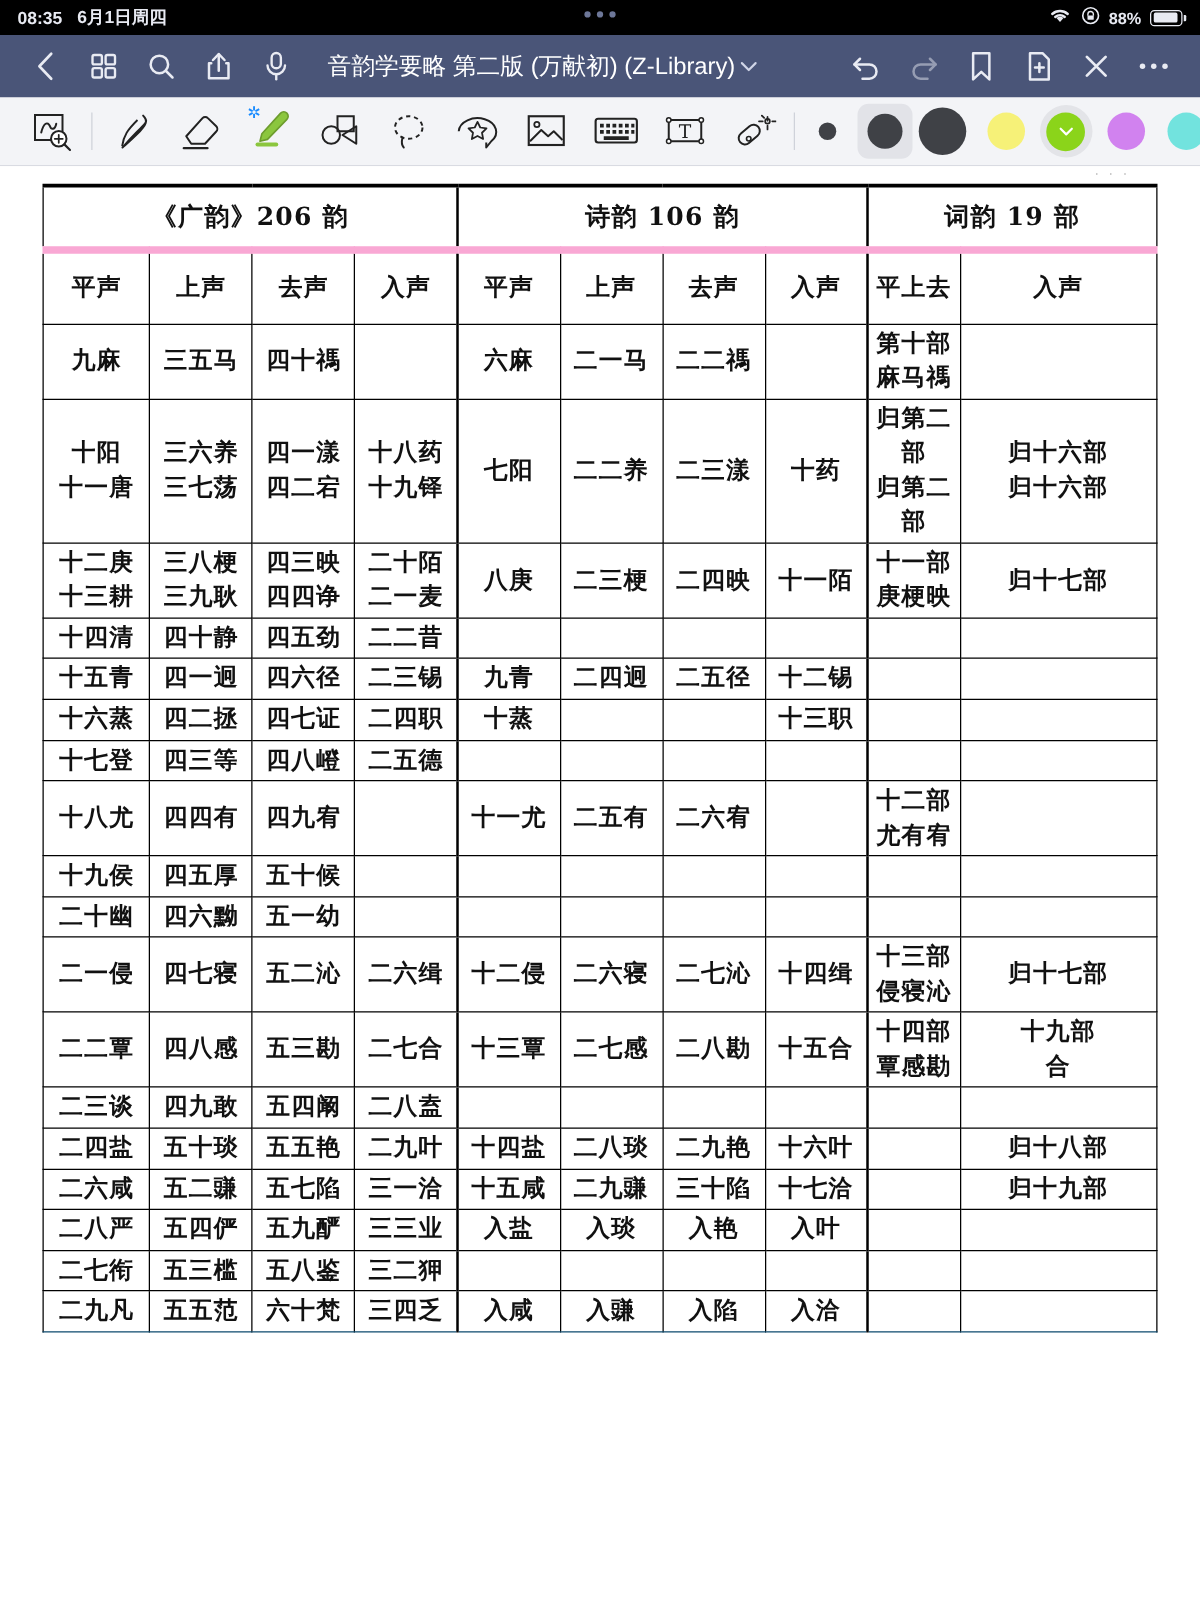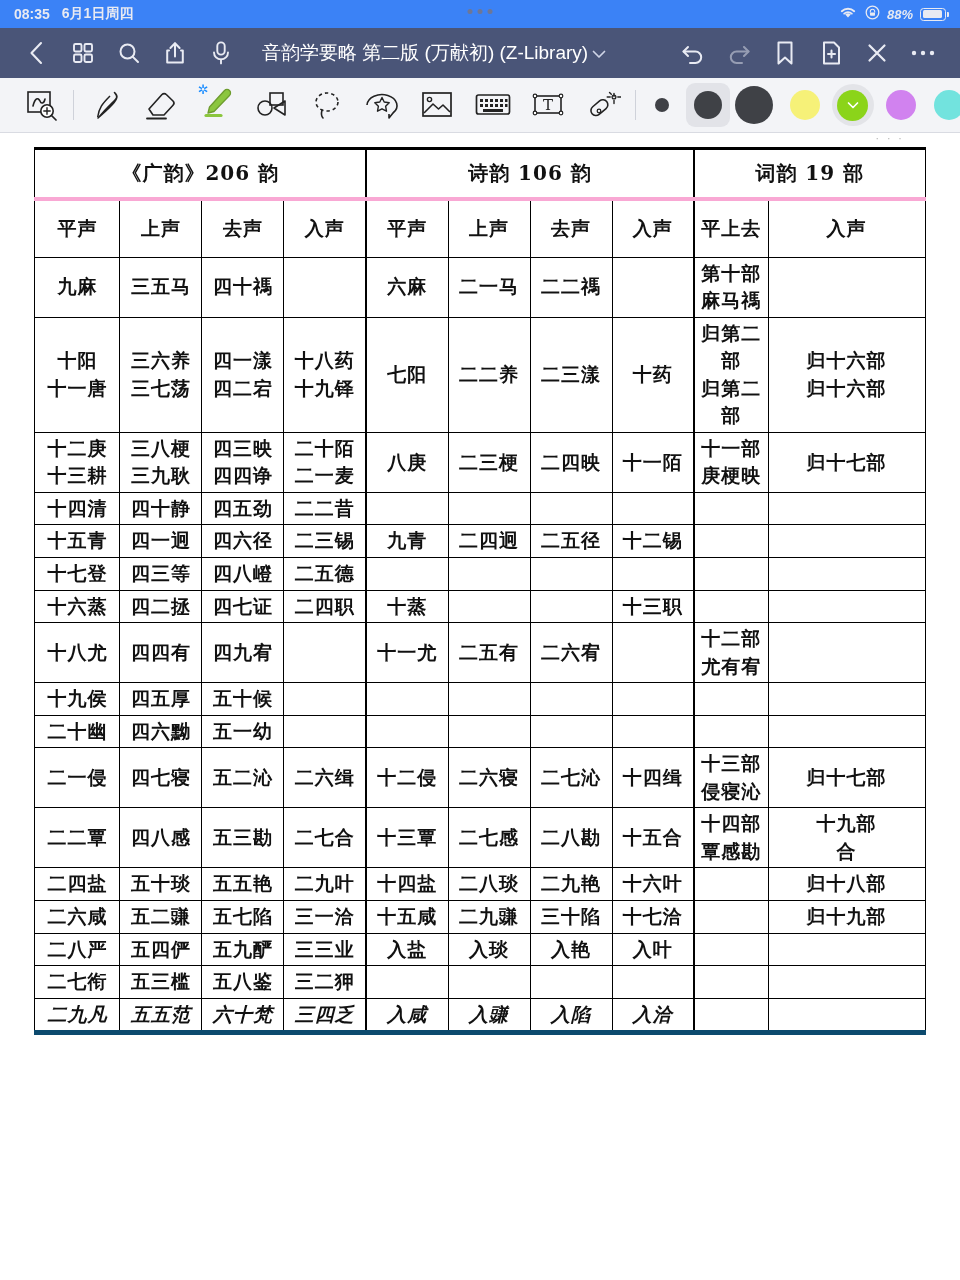--- a/index.html
+++ b/index.html
@@ -6,21 +6,21 @@
   html, body {
     width: 960px; height: 1280px;
     font-family: "Liberation Sans", "DejaVu Sans", sans-serif;
     background: #ffffff;
     overflow: hidden;
   }
 
   
   .statusbar {
     height: 28px;
-    background: #3b82f6;
+    background: #000000;
     display: flex;
     align-items: center;
     padding: 0 14px;
     color: #e8eaf2;
     font-size: 14px;
     font-weight: bold;
     position: relative;
   }
   .status-left { display: flex; align-items: center; gap: 12px; }
   .status-right { margin-left: auto; display: flex; align-items: center; gap: 7px; }
@@ -31,21 +31,21 @@
   .status-dots i { width: 5px; height: 5px; border-radius: 50%; background: #6d7798; display: block; }
   .batt {
     width: 26px; height: 13px; border: 1.6px solid #e8eaf2; border-radius: 3.5px;
     position: relative; display: inline-block;
   }
   .batt::after {
     content: ""; position: absolute; right: -3.5px; top: 3.5px;
     width: 2px; height: 5px; background: #e8eaf2; border-radius: 0 1px 1px 0;
   }
   .batt i { position: absolute; left: 1.5px; top: 1.5px; bottom: 1.5px; width: 80%; background: #e8eaf2; border-radius: 1.5px; display:block;}
-  .pct { font-size: 13px; font-weight: bold; font-style: italic; }
+  .pct { font-size: 13px; font-weight: bold; }
 
   
   .navbar {
     height: 50px;
     background: #4a5578;
     display: flex;
     align-items: center;
     padding: 0 14px;
     color: #e9ebf3;
     gap: 0px;
@@ -124,25 +124,25 @@
     border: 1px solid #000;
     text-align: center;
     vertical-align: middle;
     font-size: 19px;
     font-weight: bold;
     color: #111;
     padding: 2px 1px;
     line-height: 1.45;
     letter-spacing: 1px;
   }
-  table.rhyme .grp { font-size: 20px; padding: 9px 0; border-bottom: 4px solid #f9a8d4; }
+  table.rhyme .grp { font-size: 20px; padding: 9px 0; border-bottom: 6px solid #f9a8d4; }
   table.rhyme tr.hdr2 td { font-size: 19px; padding: 14px 0; }
   table.rhyme .thickleft { border-left: 2px solid #000; margin-top: 24px; }
   table.rhyme .toprow td { border-top: 3px solid #000; }
-  table.rhyme tr.last td { border-bottom: 5px solid #0c4a6e; font-style: italic; }
+  table.rhyme tr.last td { border-bottom: 1px solid #0c4a6e; }
   .cellstack { display: block; }
   .cellstack span { display: block; }
 </style>
 </head>
 <body>
 
 <div class="statusbar">
   <div class="status-left">
     <span>08:35</span>
     <span>6月1日周四</span>
@@ -646,20 +646,56 @@
             <span class="cellstack">
               <span>十二锡</span>
             </span>
           </td>
           <td class="thickleft"></td>
           <td></td>
         </tr>
         <tr>
           <td>
             <span class="cellstack">
+              <span>十六蒸</span>
+            </span>
+          </td>
+          <td>
+            <span class="cellstack">
+              <span>四二拯</span>
+            </span>
+          </td>
+          <td>
+            <span class="cellstack">
+              <span>四七证</span>
+            </span>
+          </td>
+          <td>
+            <span class="cellstack">
+              <span>二四职</span>
+            </span>
+          </td>
+          <td class="thickleft">
+            <span class="cellstack">
+              <span>十蒸</span>
+            </span>
+          </td>
+          <td></td>
+          <td></td>
+          <td>
+            <span class="cellstack">
+              <span>十三职</span>
+            </span>
+          </td>
+          <td class="thickleft"></td>
+          <td></td>
+        </tr>
+        <tr>
+          <td>
+            <span class="cellstack">
               <span>十七登</span>
             </span>
           </td>
           <td>
             <span class="cellstack">
               <span>四三等</span>
             </span>
           </td>
           <td>
             <span class="cellstack">
@@ -668,56 +704,20 @@
           </td>
           <td>
             <span class="cellstack">
               <span>二五德</span>
             </span>
           </td>
           <td class="thickleft"></td>
           <td></td>
           <td></td>
           <td></td>
-          <td class="thickleft"></td>
-          <td></td>
-        </tr>
-        <tr>
-          <td>
-            <span class="cellstack">
-              <span>十六蒸</span>
-            </span>
-          </td>
-          <td>
-            <span class="cellstack">
-              <span>四二拯</span>
-            </span>
-          </td>
-          <td>
-            <span class="cellstack">
-              <span>四七证</span>
-            </span>
-          </td>
-          <td>
-            <span class="cellstack">
-              <span>二四职</span>
-            </span>
-          </td>
-          <td class="thickleft">
-            <span class="cellstack">
-              <span>十蒸</span>
-            </span>
-          </td>
-          <td></td>
-          <td></td>
-          <td>
-            <span class="cellstack">
-              <span>十三职</span>
-            </span>
-          </td>
           <td class="thickleft"></td>
           <td></td>
         </tr>
         <tr>
           <td>
             <span class="cellstack">
               <span>十八尤</span>
             </span>
           </td>
           <td>
@@ -902,20 +902,48 @@
               <span>十四部</span>
               <span>覃感勘</span>
             </span>
           </td>
           <td>
             <span class="cellstack">
               <span>十九部</span>
               <span>合</span>
             </span>
           </td>
+        </tr>
+        <tr>
+          <td>
+            <span class="cellstack">
+              <span>二三谈</span>
+            </span>
+          </td>
+          <td>
+            <span class="cellstack">
+              <span>四九敢</span>
+            </span>
+          </td>
+          <td>
+            <span class="cellstack">
+              <span>五四阚</span>
+            </span>
+          </td>
+          <td>
+            <span class="cellstack">
+              <span>二八盍</span>
+            </span>
+          </td>
+          <td class="thickleft"></td>
+          <td></td>
+          <td></td>
+          <td></td>
+          <td class="thickleft"></td>
+          <td></td>
         </tr>
         <tr>
           <td>
             <span class="cellstack">
               <span>二四盐</span>
             </span>
           </td>
           <td>
             <span class="cellstack">
               <span>五十琰</span>

